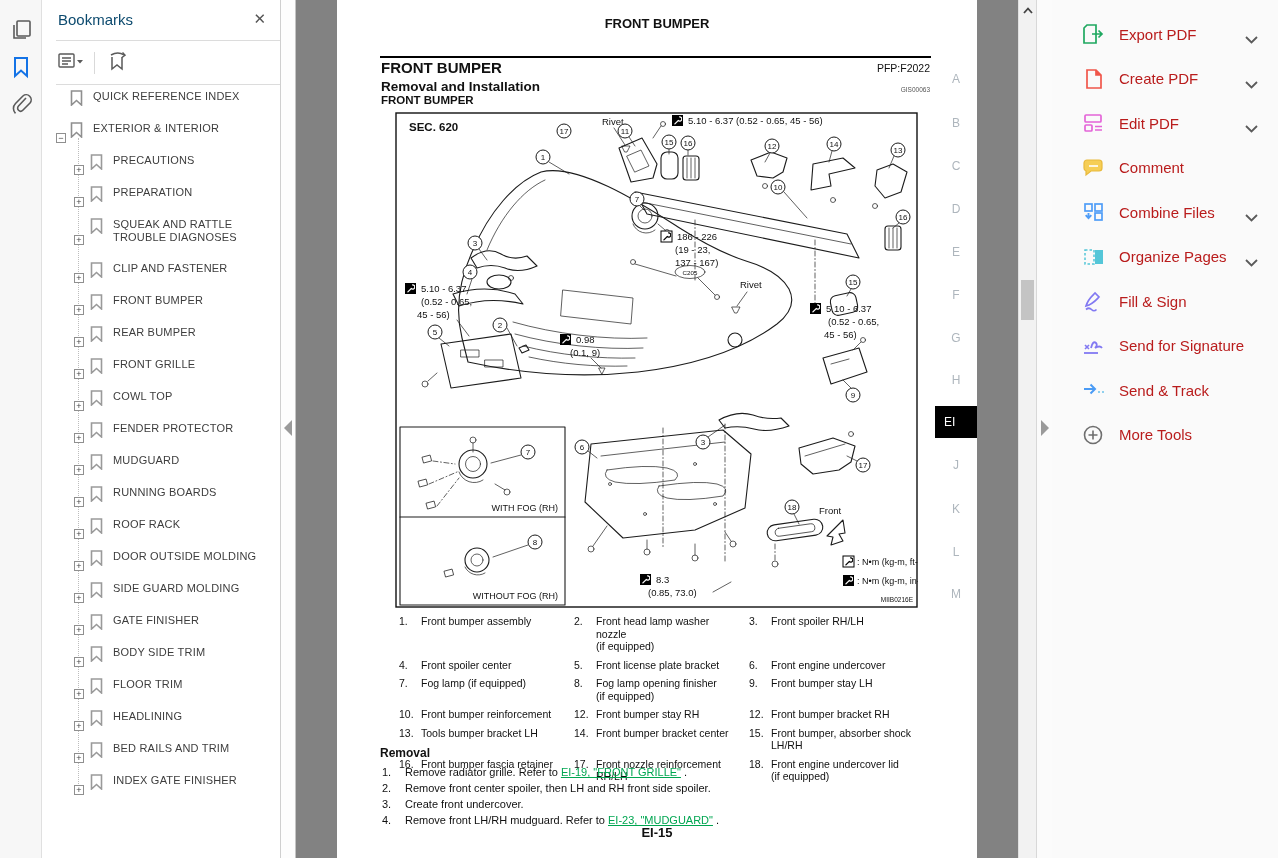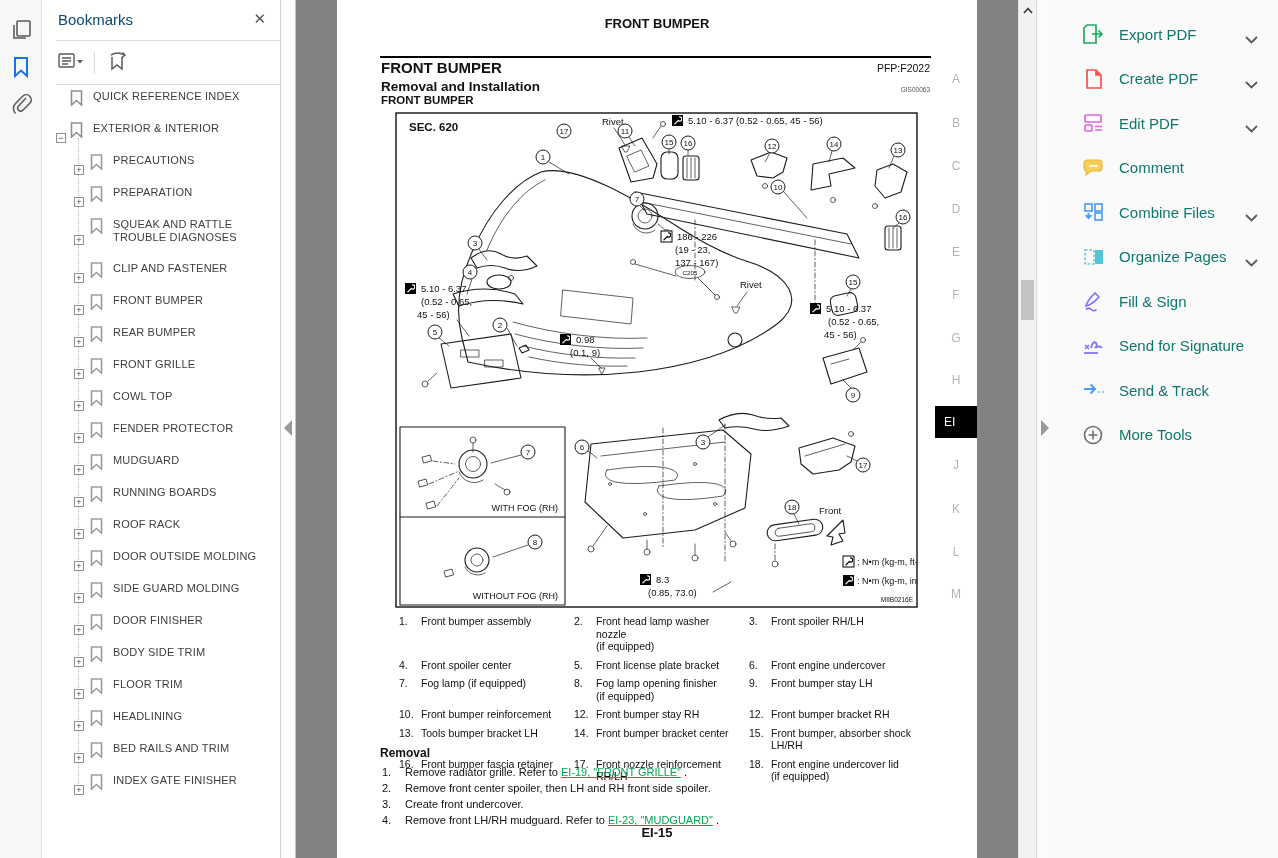--- a/index.html
+++ b/index.html
@@ -100,21 +100,21 @@
   #scroll-up { position:absolute; top:2px; left:3px; cursor:pointer; }
   #scroll-thumb { position:absolute; top:280px; left:2px; width:13px; height:40px;
     background:#c4c4c4; cursor:pointer; }
 
   
   #tools-panel { position:absolute; left:1052px; top:0; width:226px; height:858px;
     background:#fafafa; z-index:4; padding-top:12px; }
   .tool { position:relative; display:flex; align-items:center; height:44.5px;
     padding-left:30px; cursor:pointer; }
   .tool-ico { flex:0 0 24px; height:22px; margin-right:13px; }
-  .tool-label { font-size:15px; color:#0f766e; }
+  .tool-label { font-size:15px; color:#b91c1c; }
   .chev { position:absolute; right:20px; top:18px; }
 </style>
 </head>
 <body>
 
 <div id="left-strip">
   <div class="strip-btn" style="top:18px">
     <svg width="24" height="24" viewBox="0 0 24 24">
         <g fill="none" stroke="#5a5a5a" stroke-width="1.6">
       <rect x="7" y="3" width="13" height="15" rx="1"></rect>
@@ -273,21 +273,21 @@
       <span class="bm-ico"><svg width="13" height="16" viewBox="0 0 13 16">
             <path d="M1.5 1 h10 v14 l-5 -4.5 -5 4.5 Z" fill="none" stroke="#9a9a9a" stroke-width="1.6"></path>
           </svg></span>
       <span class="bm-label">SIDE GUARD MOLDING</span>
     </div>
     <div class="bm-row lvl1">
       <span class="exp">+</span>
       <span class="bm-ico"><svg width="13" height="16" viewBox="0 0 13 16">
             <path d="M1.5 1 h10 v14 l-5 -4.5 -5 4.5 Z" fill="none" stroke="#9a9a9a" stroke-width="1.6"></path>
           </svg></span>
-      <span class="bm-label">DOOR FINISHER</span>
+      <span class="bm-label">GATE FINISHER</span>
     </div>
     <div class="bm-row lvl1">
       <span class="exp">+</span>
       <span class="bm-ico"><svg width="13" height="16" viewBox="0 0 13 16">
             <path d="M1.5 1 h10 v14 l-5 -4.5 -5 4.5 Z" fill="none" stroke="#9a9a9a" stroke-width="1.6"></path>
           </svg></span>
       <span class="bm-label">BODY SIDE TRIM</span>
     </div>
     <div class="bm-row lvl1">
       <span class="exp">+</span>

